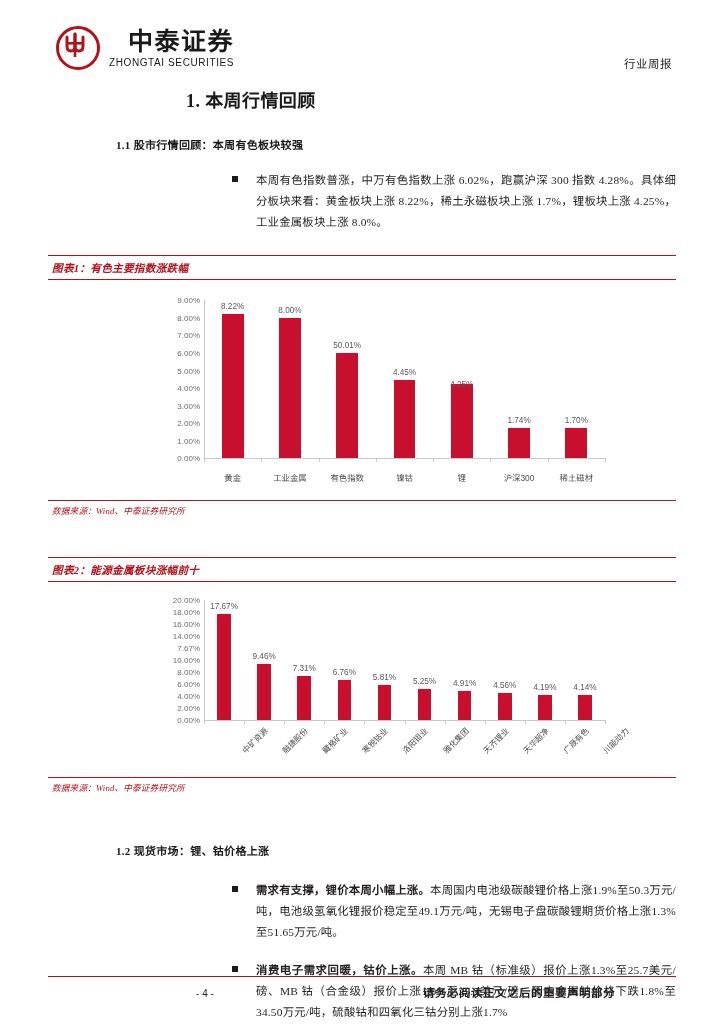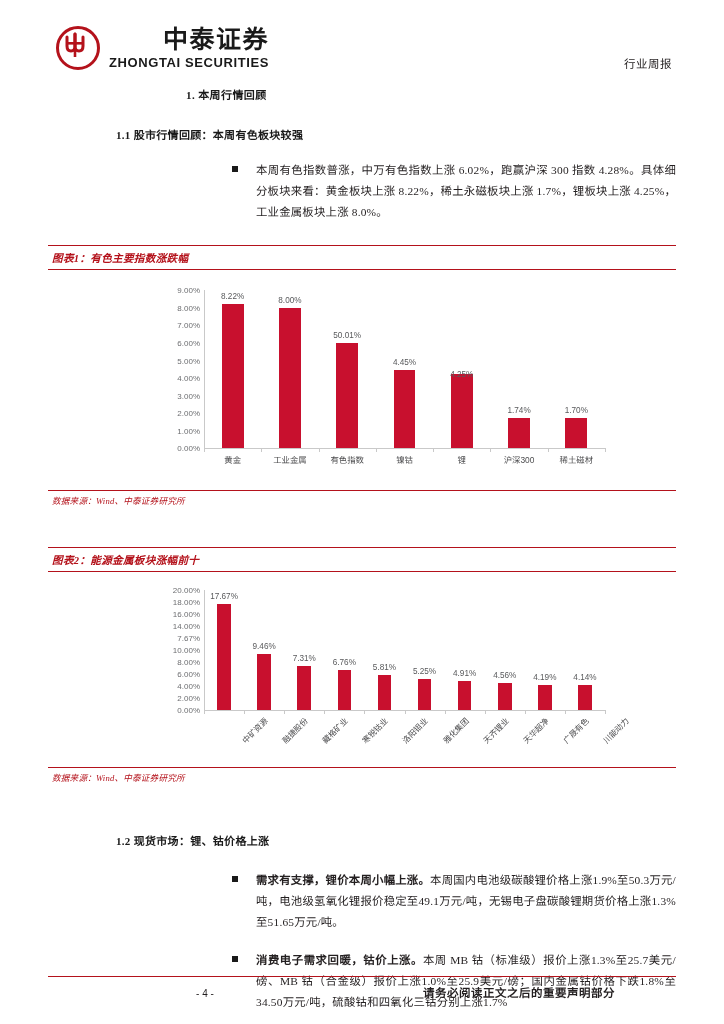--- a/index.html
+++ b/index.html
@@ -55,22 +55,22 @@
   }
   .logo-cn {
     font-family: "DejaVu Sans", "Liberation Sans", sans-serif;
     font-size: 25px;
     font-weight: bold;
     letter-spacing: 1.5px;
     color: #1a1a1a;
   }
   .logo-en {
     font-family: "Liberation Sans", sans-serif;
-    font-size: 13px;
-    font-weight: bold;
+    font-size: 10px;
+    font-weight: normal;
     letter-spacing: 0.6px;
     color: #1a1a1a;
     margin-top: 4px;
   }
   .header-right {
     position: absolute;
     right: 52px;
     top: 55px;
     font-size: 11.5px;
     color: #231f20;
@@ -81,21 +81,21 @@
   .content {
     position: absolute;
     left: 0;
     top: 86px;
     width: 724px;
   }
 
   .h1-title {
     margin: 0;
     padding: 0 0 0 186px;
-    font-size: 11px;
+    font-size: 18px;
     font-weight: bold;
     letter-spacing: 0.4px;
     color: #1a1a1a;
   }
   .h2-title {
     margin: 0;
     padding: 24px 0 0 116px;
     font-size: 11px;
     font-weight: bold;
     letter-spacing: 0.3px;
@@ -206,20 +206,21 @@
     height: 4px;
     background: #c9c9c9;
   }
   .x-label {
     position: absolute;
     font-size: 8.4px;
     color: #58595b;
     white-space: nowrap;
     transform: translateX(-50%);
     color: #4d4d4f;
+    margin-top: 8px;
   }
   .x-label-rot {
     position: absolute;
     font-size: 8px;
     color: #4d4d4f;
     white-space: nowrap;
     transform-origin: right top;
     transform: rotate(-45deg);
     text-align: right;
   }

